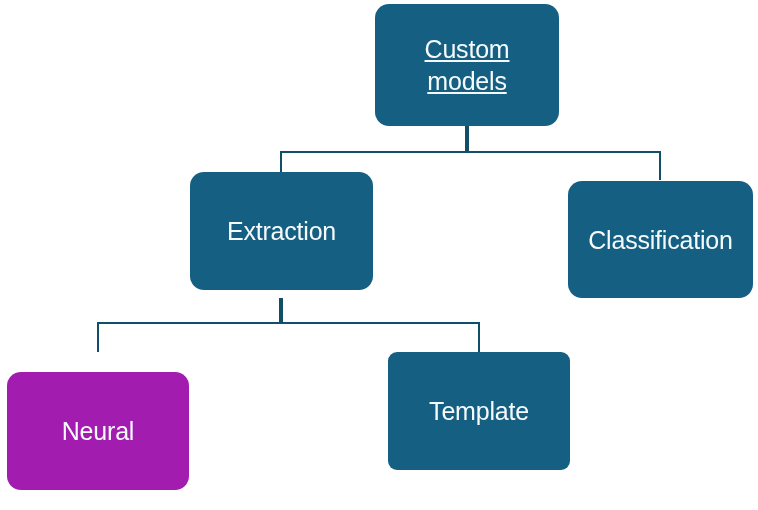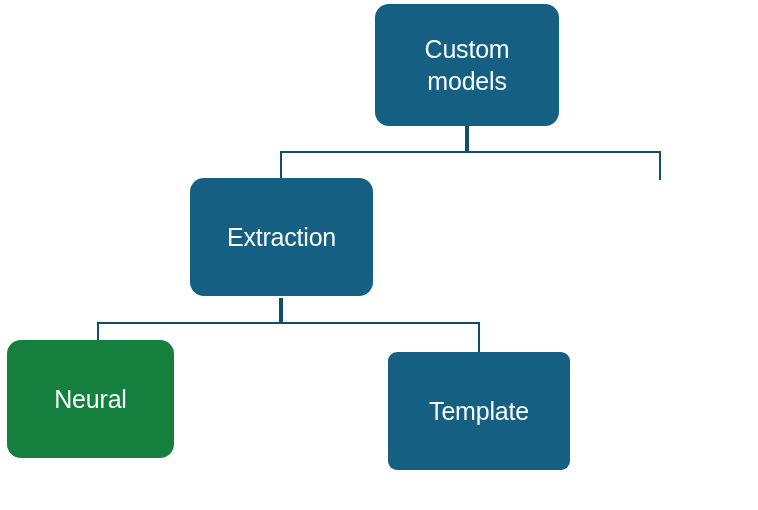--- a/index.html
+++ b/index.html
@@ -44,26 +44,29 @@
 
   <div class="seg" style="left: 465px; top: 126px; width: 4px; height: 27px; background: rgb(17, 79, 104);"></div>
   <div class="seg" style="left: 280px; top: 151px; width: 381px; height: 2px; background: rgb(17, 79, 104);"></div>
   <div class="seg" style="left: 280px; top: 151px; width: 2px; height: 29px; background: rgb(17, 79, 104);"></div>
   <div class="seg" style="left: 659px; top: 151px; width: 2px; height: 29px; background: rgb(17, 79, 104);"></div>
   <div class="seg" style="left: 279px; top: 298px; width: 4px; height: 26px; background: rgb(17, 79, 104);"></div>
   <div class="seg" style="left: 97px; top: 322px; width: 383px; height: 2px; background: rgb(17, 79, 104);"></div>
   <div class="seg" style="left: 97px; top: 322px; width: 2px; height: 30px; background: rgb(17, 79, 104);"></div>
   <div class="seg" style="left: 478px; top: 322px; width: 2px; height: 30px; background: rgb(17, 79, 104);"></div>
 
-  <div class="node" style="left: 375px; top: 4px; width: 184px; height: 122px; background: rgb(21, 96, 130); color: rgb(247, 250, 252);">
+  <div class="node" style="left: 375px; top: 4px; width: 184px; height: 122px; background: rgb(21, 96, 130); color: rgb(247, 250, 252); text-decoration: underline;">
     <span class="label">Custom models</span>
   </div>
-  <div class="node" style="left: 190px; top: 178px; width: 183px; height: 118px; background: rgb(21, 96, 130); color: rgb(247, 250, 252);">
+  <div class="node" style="left: 190px; top: 172px; width: 183px; height: 118px; background: rgb(21, 96, 130); color: rgb(247, 250, 252);">
     <span class="label">Extraction</span>
   </div>
-  <div class="node" style="left: 7px; top: 340px; width: 167px; height: 118px; background: #15803d; color: rgb(247, 250, 252);">
+  <div class="node" style="left: 568px; top: 181px; width: 185px; height: 117px; background: rgb(21, 96, 130); color: rgb(247, 250, 252);">
+    <span class="label">Classification</span>
+  </div>
+  <div class="node" style="left: 7px; top: 372px; width: 182px; height: 118px; background: #a21caf; color: rgb(247, 250, 252);">
     <span class="label">Neural</span>
   </div>
   <div class="node" style="left: 388px; top: 352px; width: 182px; height: 118px; background: rgb(21, 96, 130); color: rgb(247, 250, 252); border-radius: 9px;">
     <span class="label">Template</span>
   </div>
 
 </div>
 
 </body></html>

